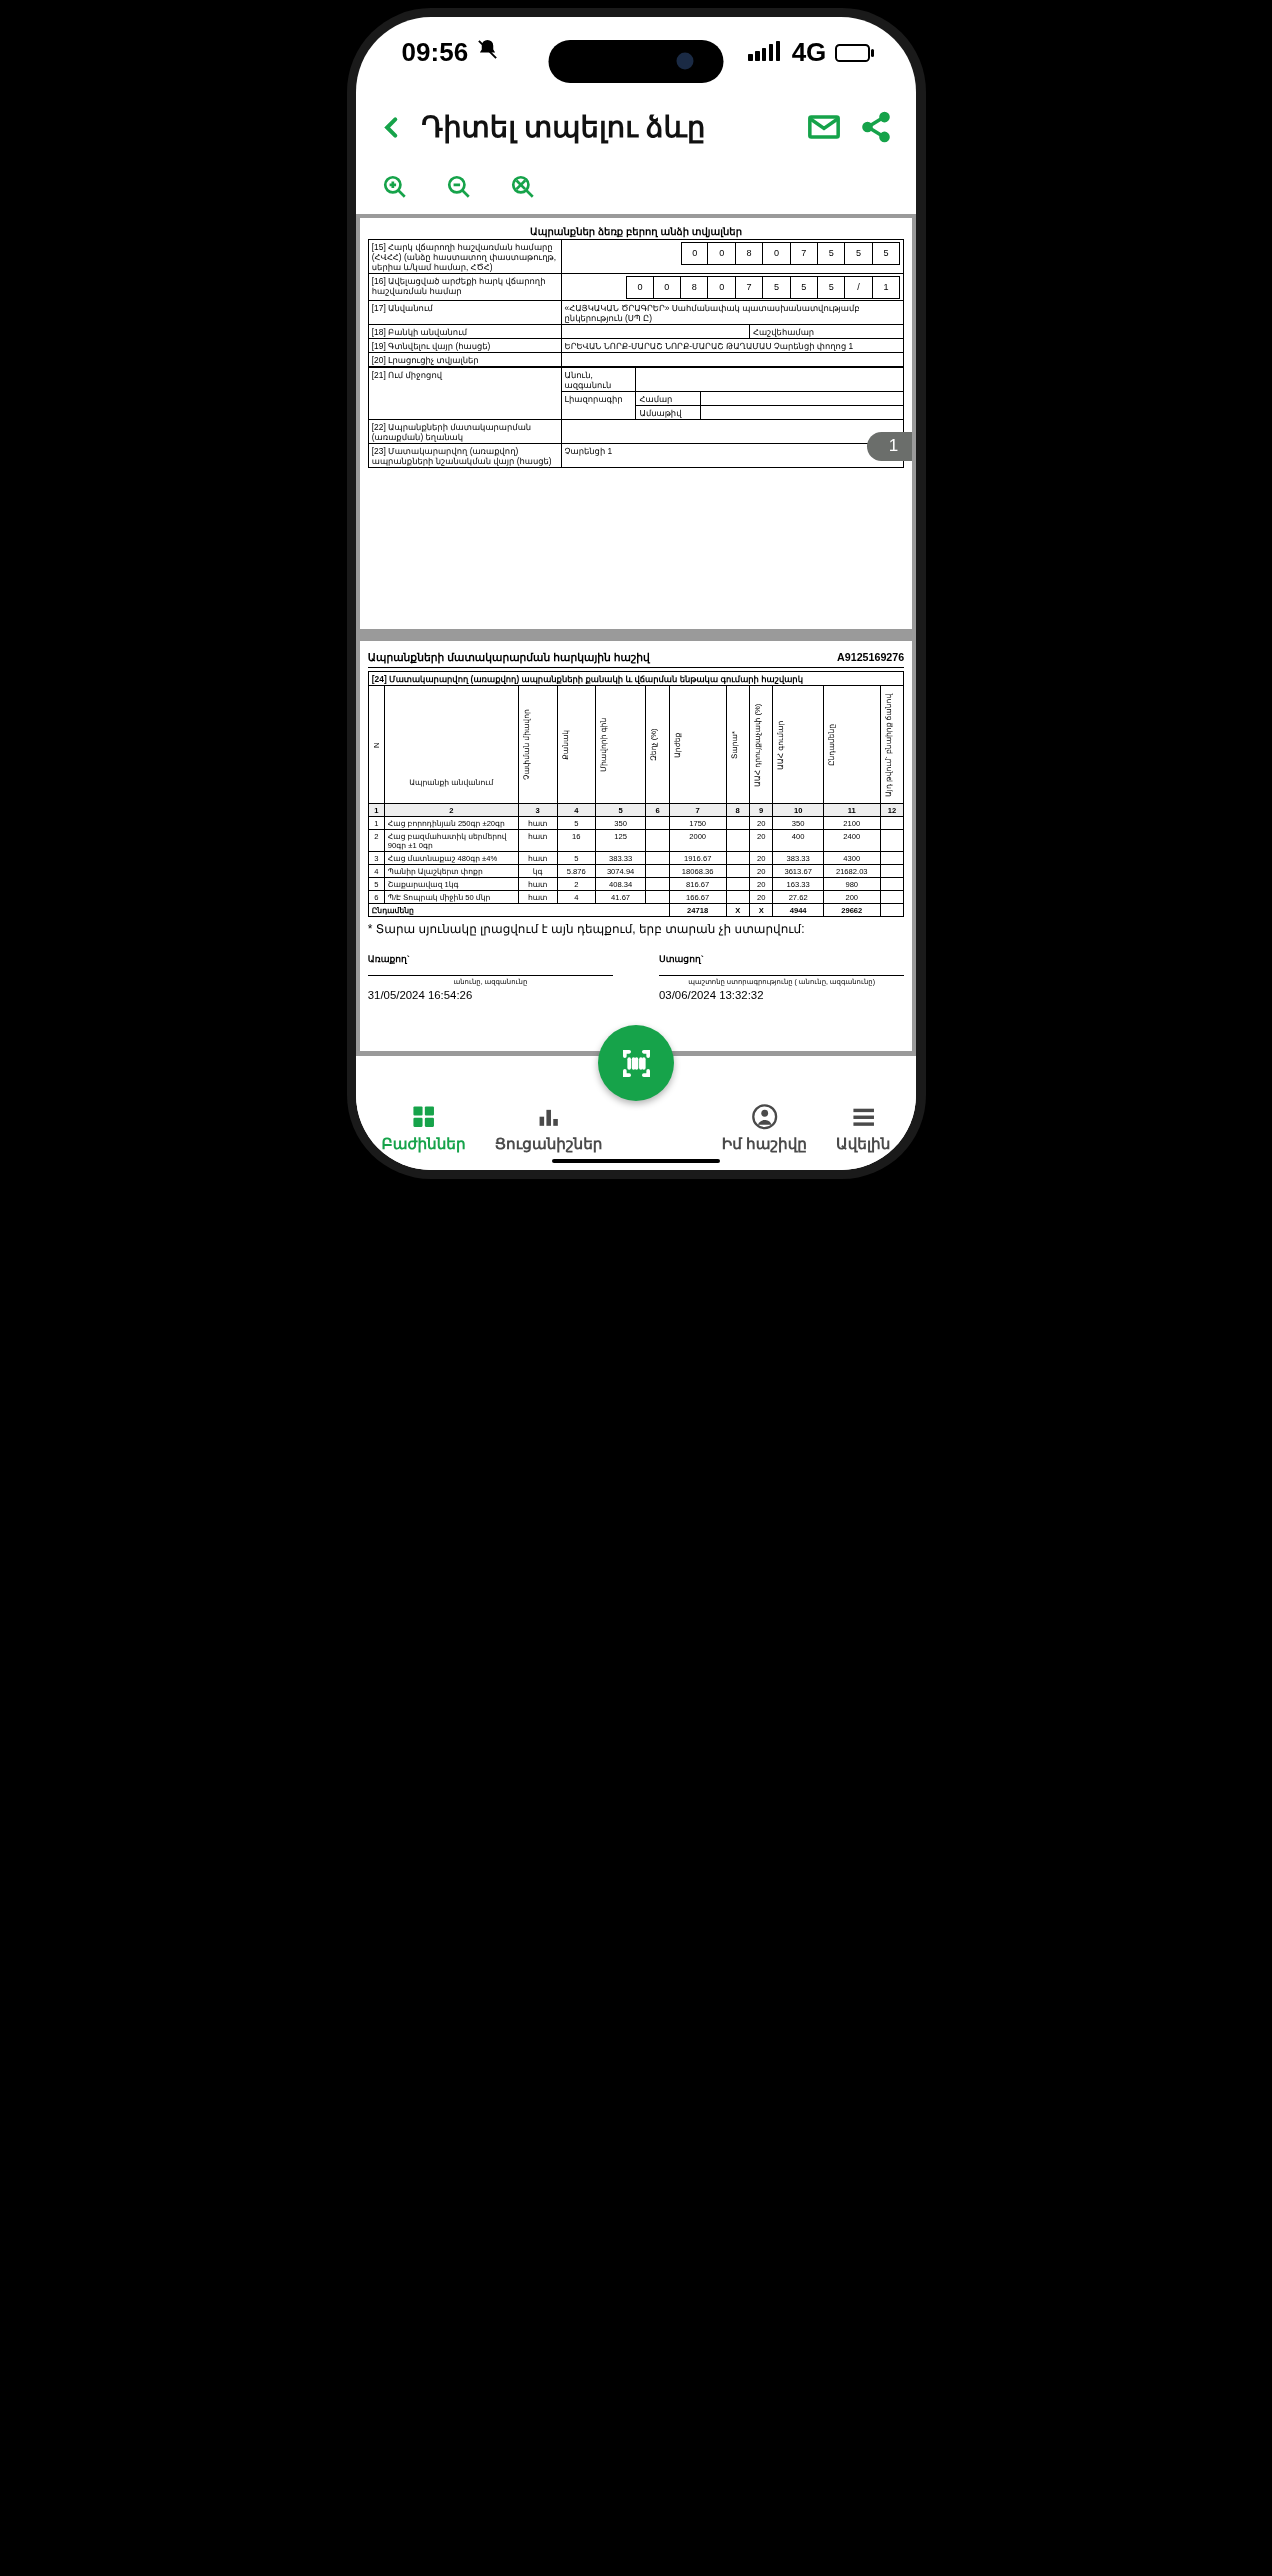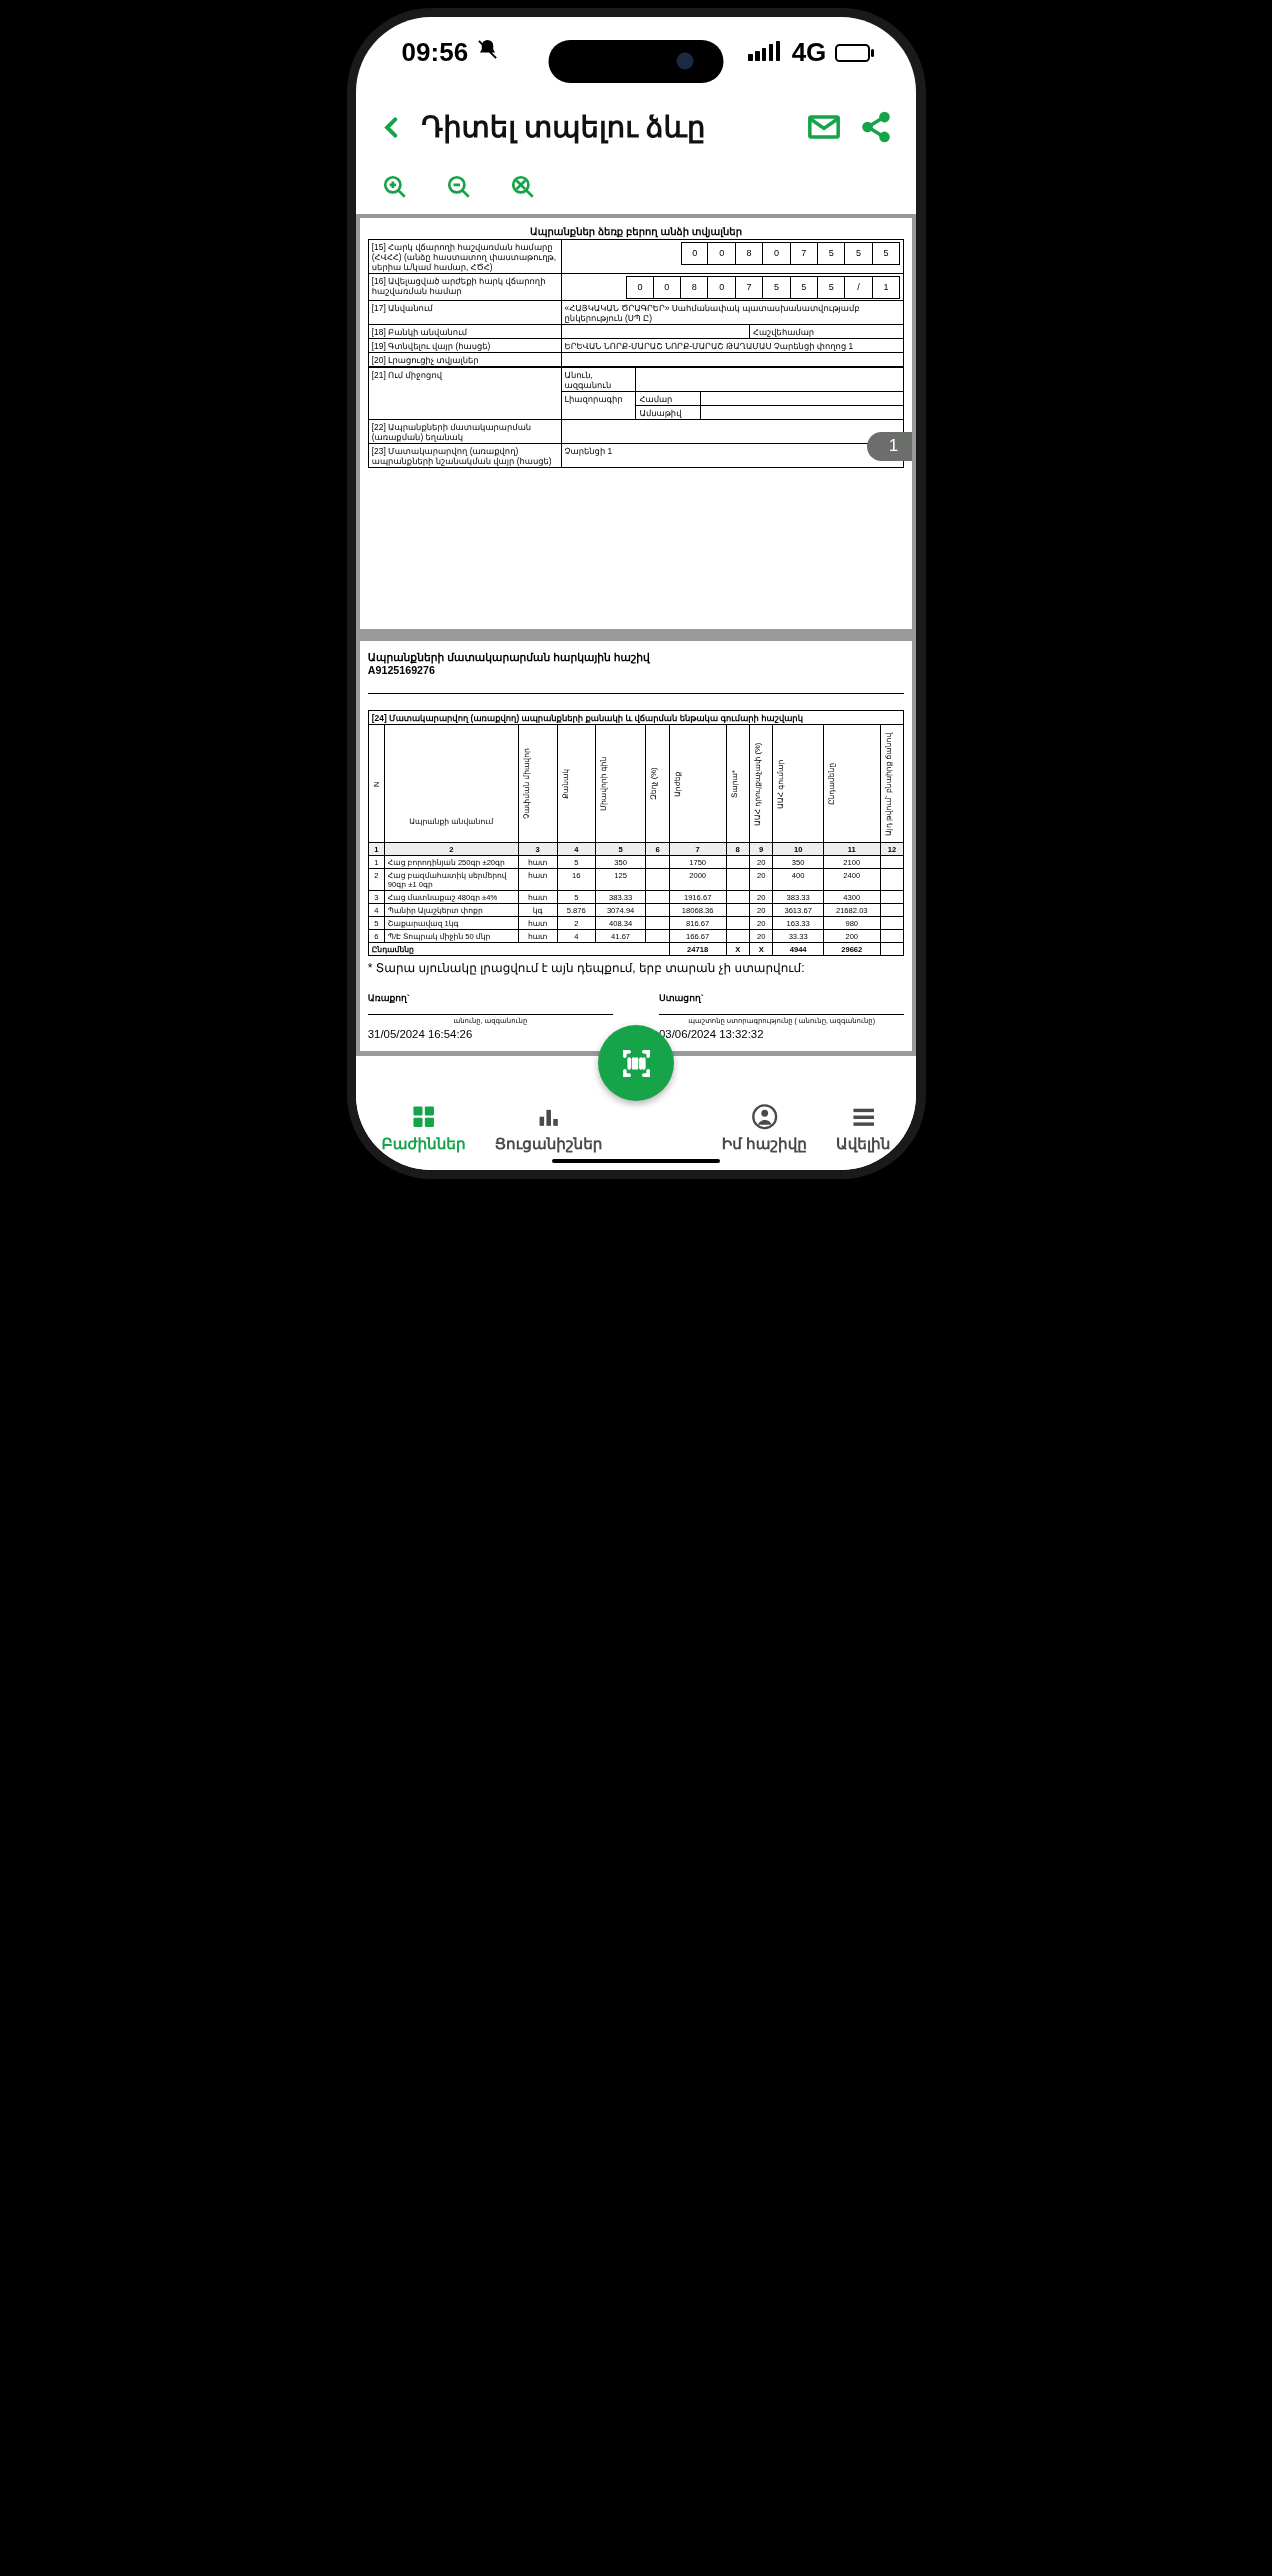--- a/index.html
+++ b/index.html
@@ -25,21 +25,21 @@
   .zoom-btn { color:#16a34a; }
   .content { flex:1; background:#9a9a9a; padding:4.6px; display:flex; flex-direction:column; gap:12px; overflow:hidden; position:relative; }
   .page { background:#fff; flex:1; position:relative; font-size:8.4px; color:#000; padding:7.6px 7.6px; overflow:hidden; }
   .page-title-en { font-weight:700; text-align:center; font-size:10px; margin-bottom:2.3px; }
   table.doc { border-collapse:collapse; width:100%; font-size:8.4px; }
   table.doc td, table.doc th { border:0.8px solid #000; padding:1.5px 3px; vertical-align:top; }
   .digit-row { display:flex; justify-content:flex-end; gap:0; }
   .digit { border:0.8px solid #000; width:27.4px; height:23px; display:flex; align-items:center; justify-content:center; font-size:9.1px; }
   .digit + .digit { border-left:none; }
   .page-tab { position:absolute; right:-1.5px; top:52%; background:#6b6e6b; color:#fff; font-size:17px; padding:4.6px 15.2px 4.6px 21.3px; border-radius:18.3px 0 0 18.3px; }
-  .sec2-title { font-weight:700; font-size:10.7px; display:flex; justify-content:space-between; border-bottom:1.5px solid #000; padding:3px 0 17px; margin-bottom:16px;flex-direction:column; }
+  .sec2-title { font-weight:700; font-size:10.7px; display:flex; justify-content:space-between; border-bottom:1.5px solid #000; padding:3px 0 3px; margin-bottom:3px; }
   .calc-table th { font-weight:400; font-size:7.6px; }
   .rot { writing-mode:vertical-rl; transform:rotate(180deg); white-space:nowrap; height:114px; text-align:center; }
   .colnum td { text-align:center; font-weight:700; background:#eee; font-size:7.6px; }
   .drow td { text-align:center; font-size:7.6px; }
   .drow td:nth-child(2) { text-align:left; }
   .totrow td { font-weight:700; text-align:center; font-size:7.6px; }
   .footnote { font-size:12px; margin-top:5px; }
   .sigs { display:flex; gap:46px; margin-top:18.3px; font-size:9.1px; }
   .sigcol { flex:1; }
   .sigline { border-top:0.8px solid #000; text-align:center; font-size:6.9px; padding-top:1.5px; margin-top:10.7px; }
@@ -357,21 +357,21 @@
                 <tr class="drow">
                   <td>6</td>
                   <td>Պ/Է Տոպրակ միջին 50 մկր</td>
                   <td>հատ</td>
                   <td>4</td>
                   <td>41.67</td>
                   <td></td>
                   <td>166.67</td>
                   <td></td>
                   <td>20</td>
-                  <td>33.33</td>
+                  <td>27.62</td>
                   <td>200</td>
                   <td></td>
                 </tr>
               </tbody>
             <tbody>
                 <tr class="totrow">
               <td colspan="6" style="text-align:left"><span>Ընդամենը</span></td>
               <td>24718</td>
               <td>X</td>
               <td>X</td>

